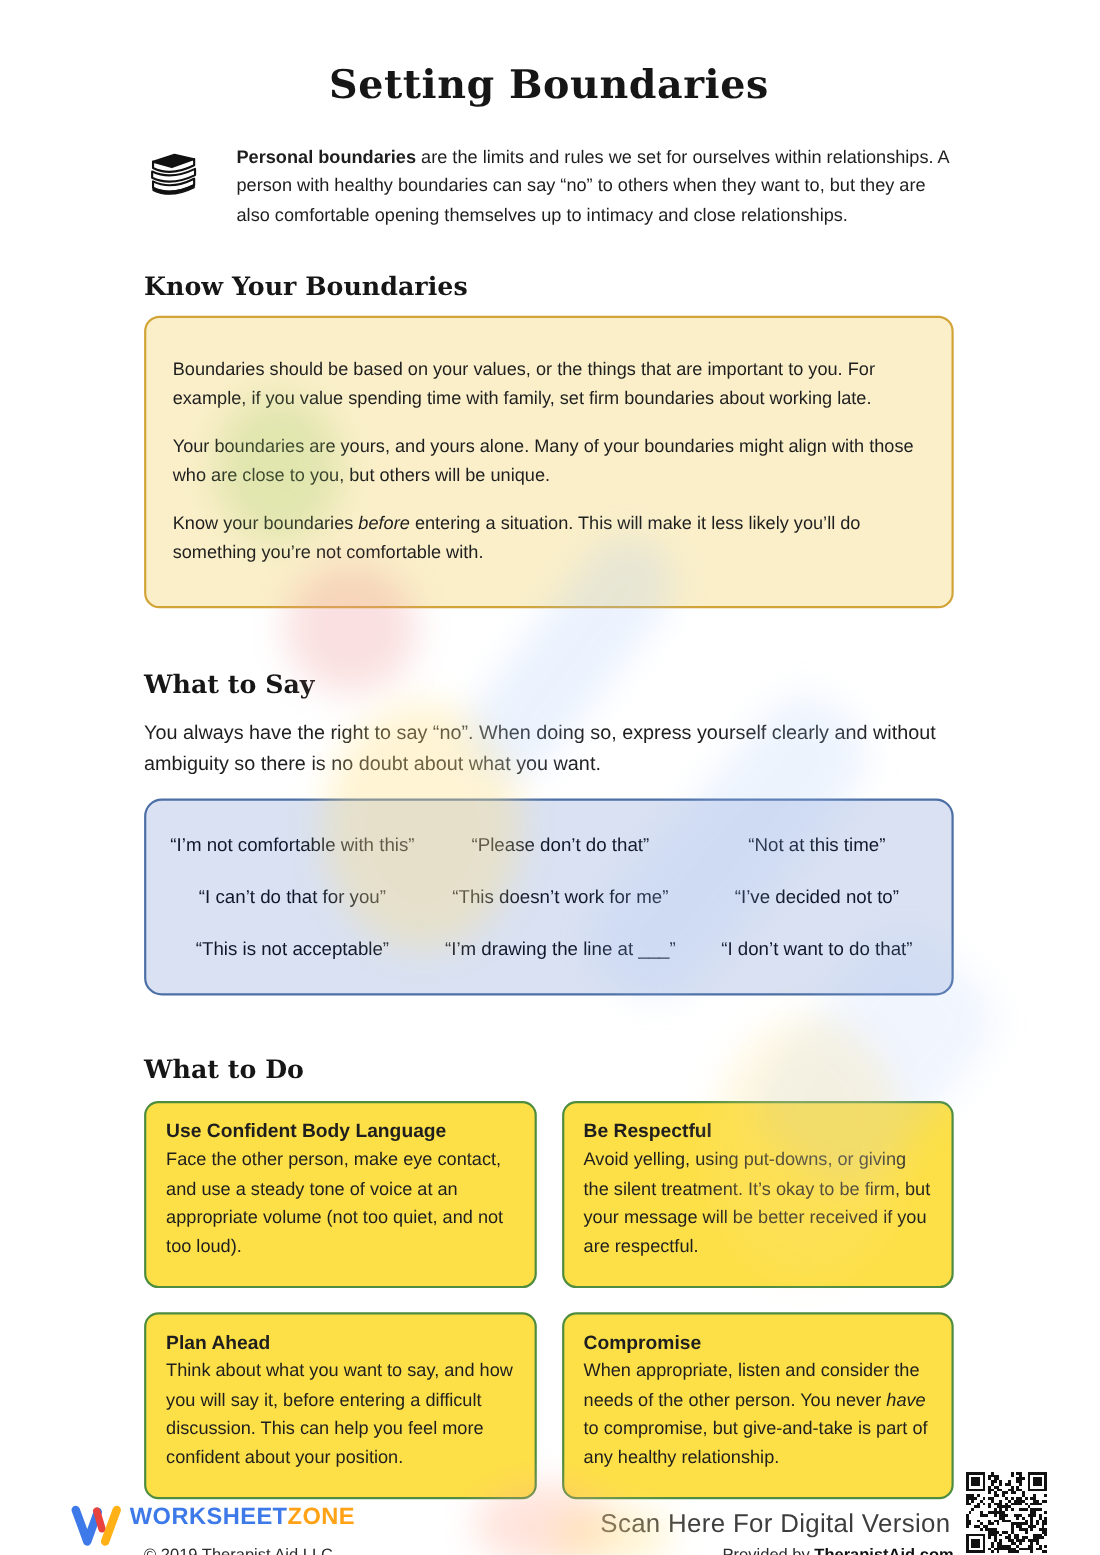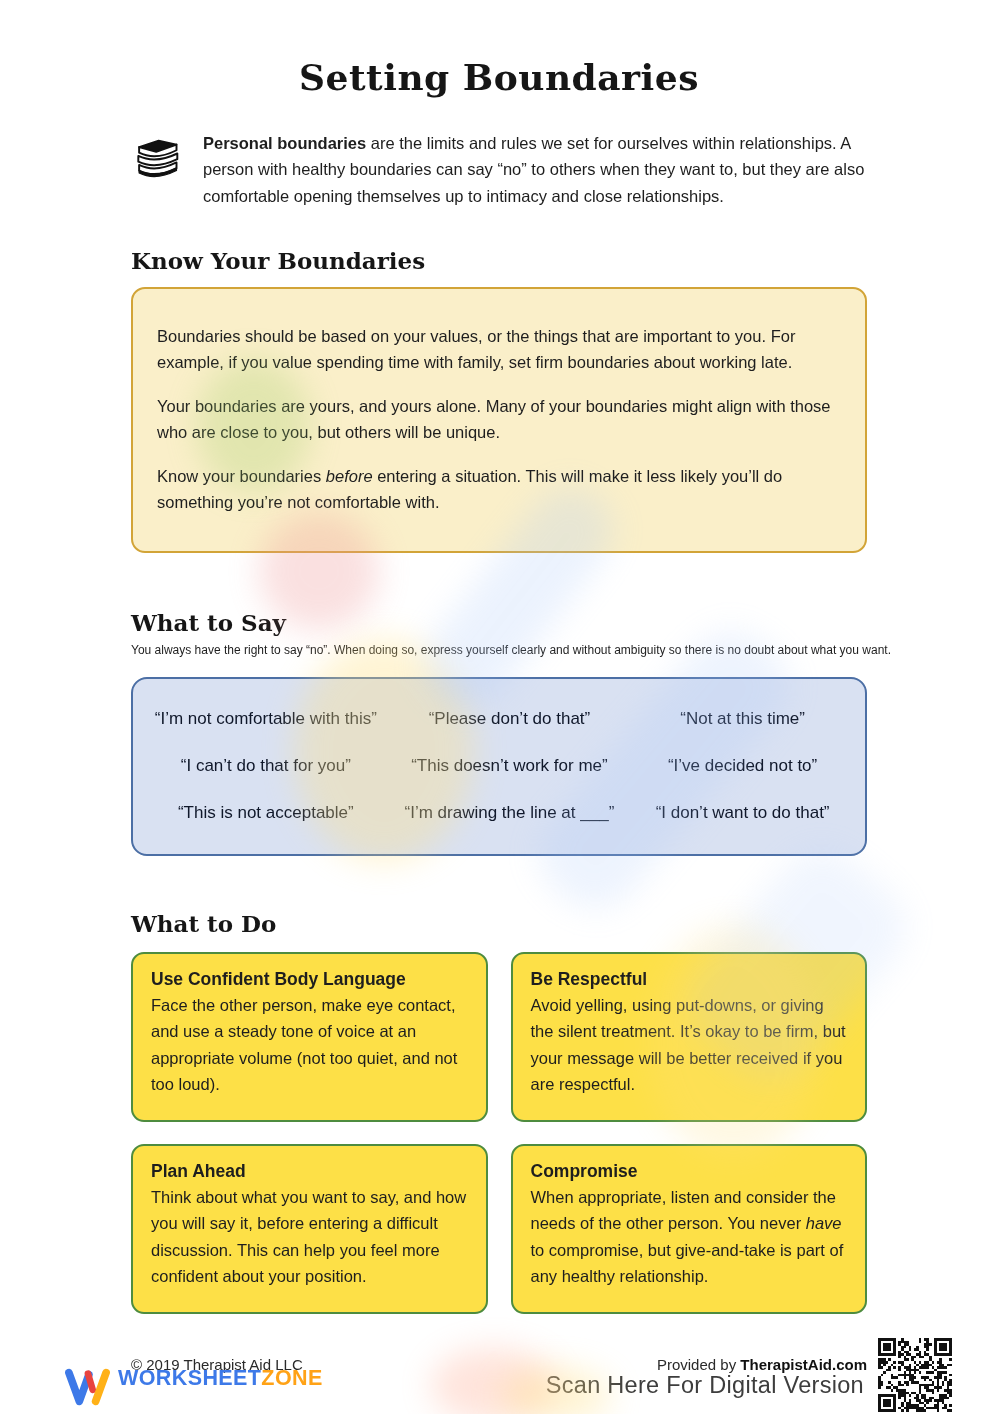--- a/index.html
+++ b/index.html
@@ -25,21 +25,21 @@
   
   .title {
     font-family: "DejaVu Serif", serif;
     font-weight: bold;
     font-size: 36px;
     text-align: center;
     color: #161616;
     letter-spacing: 0.5px;
   }
 
-  .intro-row { display: flex; margin-top: 32px; gap: 20px; }
+  .intro-row { display: flex; margin-top: 32px; gap: 32px; }
   .intro-icon { flex: 0 0 52px; padding-top: 4px; }
   .intro-text { font-size: 16.5px; line-height: 1.6; width: 768px; }
   .intro-text b { font-weight: bold; }
 
   
   .sec-heading {
     font-family: "DejaVu Serif", serif;
     font-weight: bold;
     font-size: 23px;
     color: #161616;
@@ -54,21 +54,21 @@
     background: #FAEFC9;
     border: 2px solid #D2A437;
     border-radius: 14px;
     padding: 35px 24px;
     font-size: 16.5px;
     line-height: 1.55;
   }
   .know-box p + p { margin-top: 19px; }
 
   
-  .say-intro { margin-top: 5px; font-size: 12px; line-height: 1.6; width: 790px; }
+  .say-intro { margin-top: 16px; font-size: 18px; line-height: 1.6; width: 790px; }
   .say-box {
     margin-top: 17px;
     background: #D9E1F2;
     border: 2px solid #4C6FA5;
     border-radius: 16px;
     padding: 17px 18px;
     display: grid;
     grid-template-columns: 33% 37% 30%;
   }
   .quote-cell {

